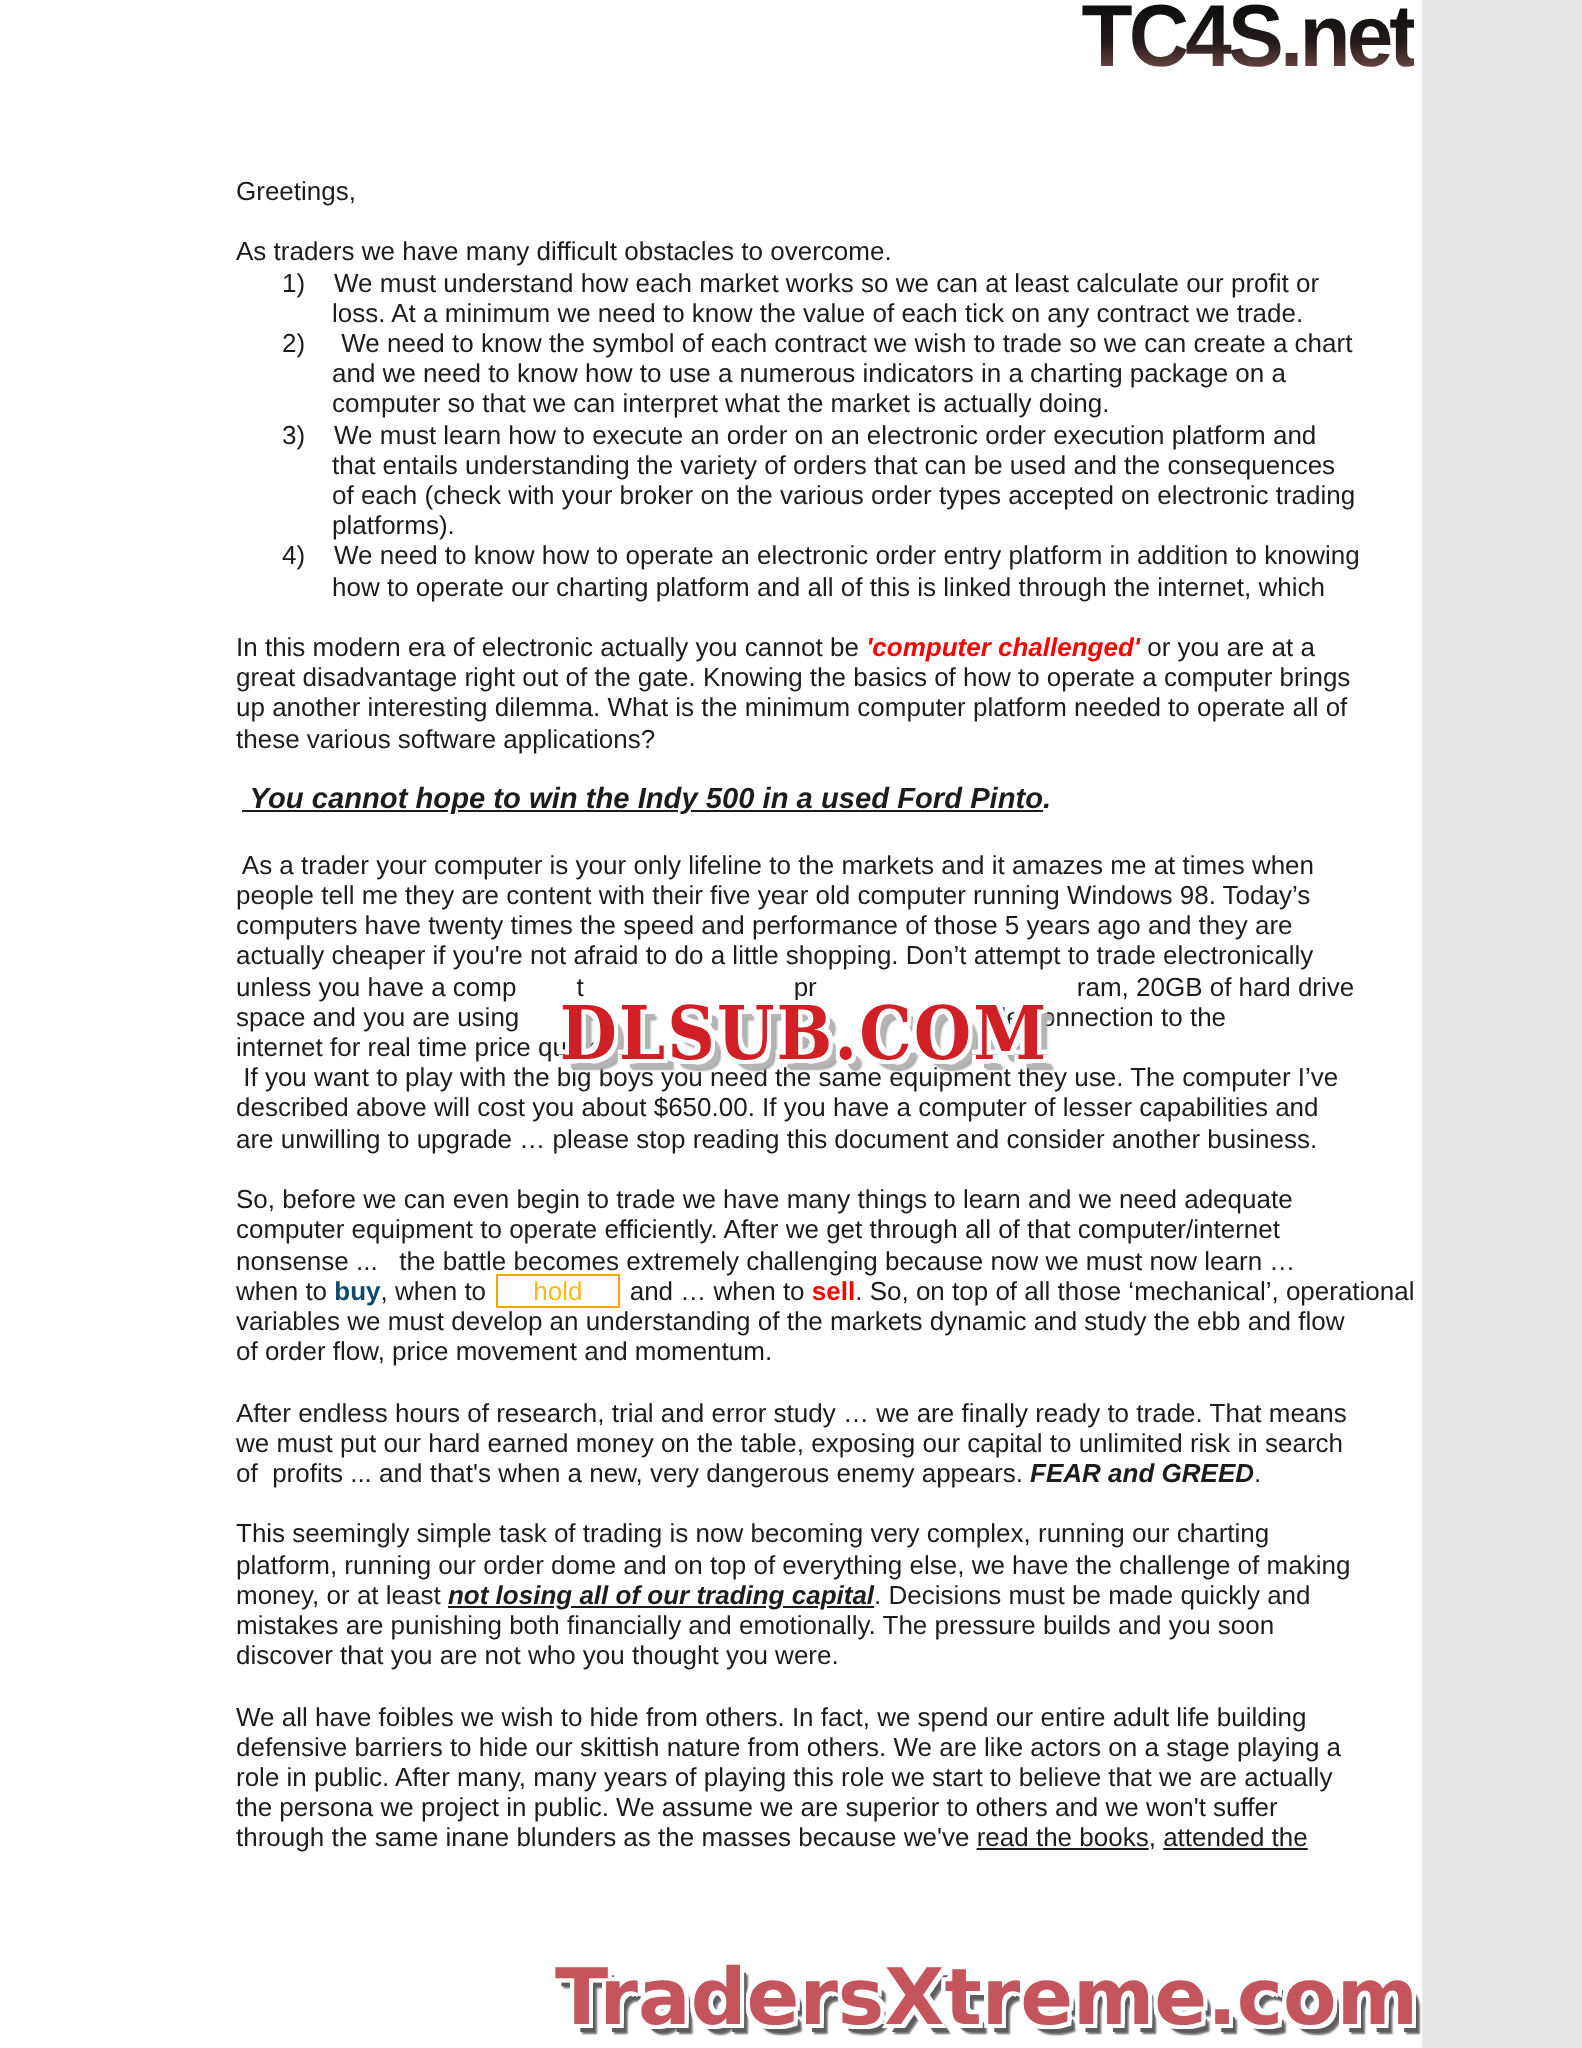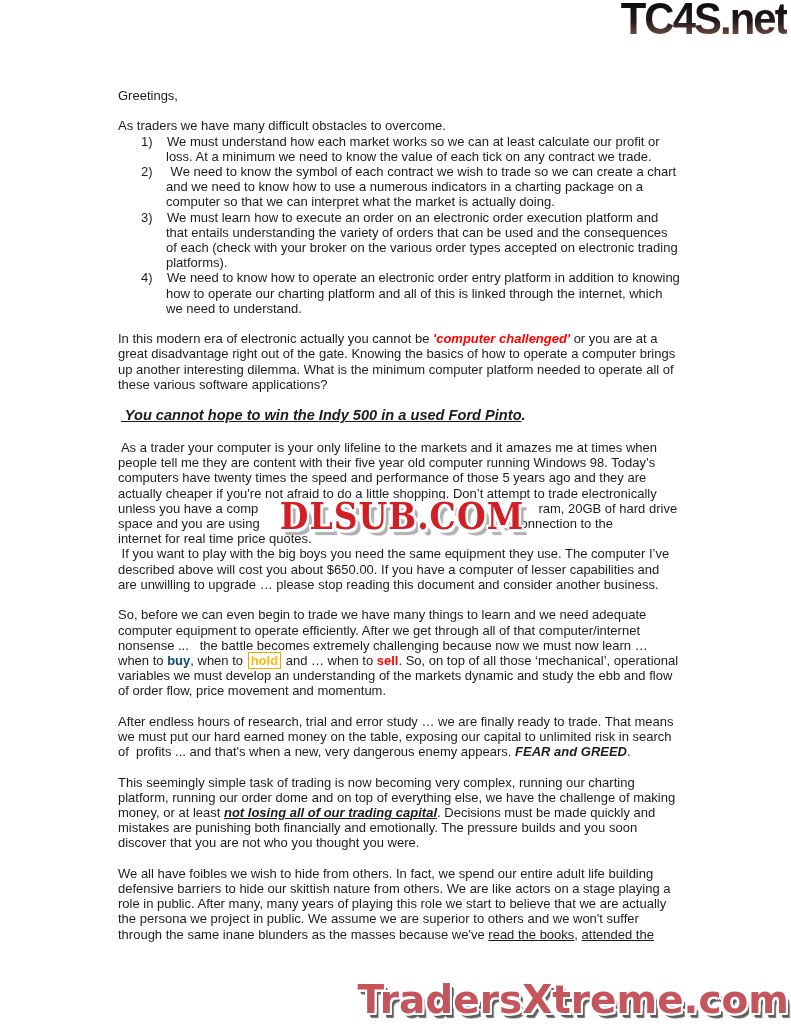--- a/index.html
+++ b/index.html
@@ -1,18 +1,18 @@
 <!DOCTYPE html>
 <html><head>
 <meta charset="utf-8">
 <style>
   html,body{margin:0;padding:0;background:#e8e8e8;}
   #page{
     position:relative;
-    width:791px;height:1024px;
+    width:711px;height:1024px;
     background:#ffffff;
     overflow:hidden;
     font-family:"Liberation Sans",sans-serif;
   }
 
   
   #tc4s{
     position:absolute;top:-6px;right:4px;
     font-family:"Liberation Sans",sans-serif;
     font-weight:bold;font-size:44px;letter-spacing:-2px;
@@ -34,21 +34,21 @@
   }
   .ln.ind1{padding-left:23px;}
   .ln.ind2{padding-left:48px;}
   .ln.hd{font-size:14.6px;line-height:17.6px;font-weight:bold;font-style:italic;padding-left:3px;}
   .s-rbi{color:#ff0000;font-weight:bold;font-style:italic;}
   .s-bi{font-weight:bold;font-style:italic;}
   .s-biu{font-weight:bold;font-style:italic;text-decoration:underline;}
   .s-u{text-decoration:underline;}
   .s-blue{color:#0c4a6e;font-weight:bold;}
   .s-red{color:#ff0000;font-weight:bold;}
-  .s-gold{color:#fdb913;font-weight:bold;border:1px solid #f0a800;padding:0 2px;margin:0 1px;}
+  .s-gold{color:#fdb913;font-weight:normal;border:1px solid #f0a800;padding:0 18px;margin:0 1px;}
   .gapsp{display:inline-block;height:1px;}
 
   
   #dlsub{
     position:absolute;left:254px;top:492px;width:296px;height:48px;
     display:flex;align-items:center;justify-content:center;
     font-family:"DejaVu Serif","Liberation Serif",serif;
     font-weight:bold;font-size:33px;letter-spacing:1px;
     color:#d11f26;
     text-shadow:
@@ -86,21 +86,20 @@
       <div class="ln ind2"><span>loss. At a minimum we need to know the value of each tick on any contract we trade.</span></div>
       <div class="ln ind1"><span>2)     We need to know the symbol of each contract we wish to trade so we can create a chart</span></div>
       <div class="ln ind2"><span>and we need to know how to use a numerous indicators in a charting package on a</span></div>
       <div class="ln ind2"><span>computer so that we can interpret what the market is actually doing.</span></div>
       <div class="ln ind1"><span>3)    We must learn how to execute an order on an electronic order execution platform and</span></div>
       <div class="ln ind2"><span>that entails understanding the variety of orders that can be used and the consequences</span></div>
       <div class="ln ind2"><span>of each (check with your broker on the various order types accepted on electronic trading</span></div>
       <div class="ln ind2"><span>platforms).</span></div>
       <div class="ln ind1"><span>4)    We need to know how to operate an electronic order entry platform in addition to knowing</span></div>
       <div class="ln ind2"><span>how to operate our charting platform and all of this is linked through the internet, which</span></div>
-      <div class="ln ind2"><span>we need to understand.</span></div>
       <div class="ln">&nbsp;</div>
       <div class="ln"><span>In this modern era of electronic actually you cannot be </span><span class="s-rbi">'computer challenged'</span><span> or you are at a</span></div>
       <div class="ln"><span>great disadvantage right out of the gate. Knowing the basics of how to operate a computer brings</span></div>
       <div class="ln"><span>up another interesting dilemma. What is the minimum computer platform needed to operate all of</span></div>
       <div class="ln"><span>these various software applications?</span></div>
       <div class="ln">&nbsp;</div>
       <div class="ln hd"><span class="s-biu"> You cannot hope to win the Indy 500 in a used Ford Pinto</span><span class="s-bi">.</span></div>
       <div class="ln">&nbsp;</div>
       <div class="ln"><span> As a trader your computer is your only lifeline to the markets and it amazes me at times when</span></div>
       <div class="ln"><span>people tell me they are content with their five year old computer running Windows 98. Today’s</span></div>

